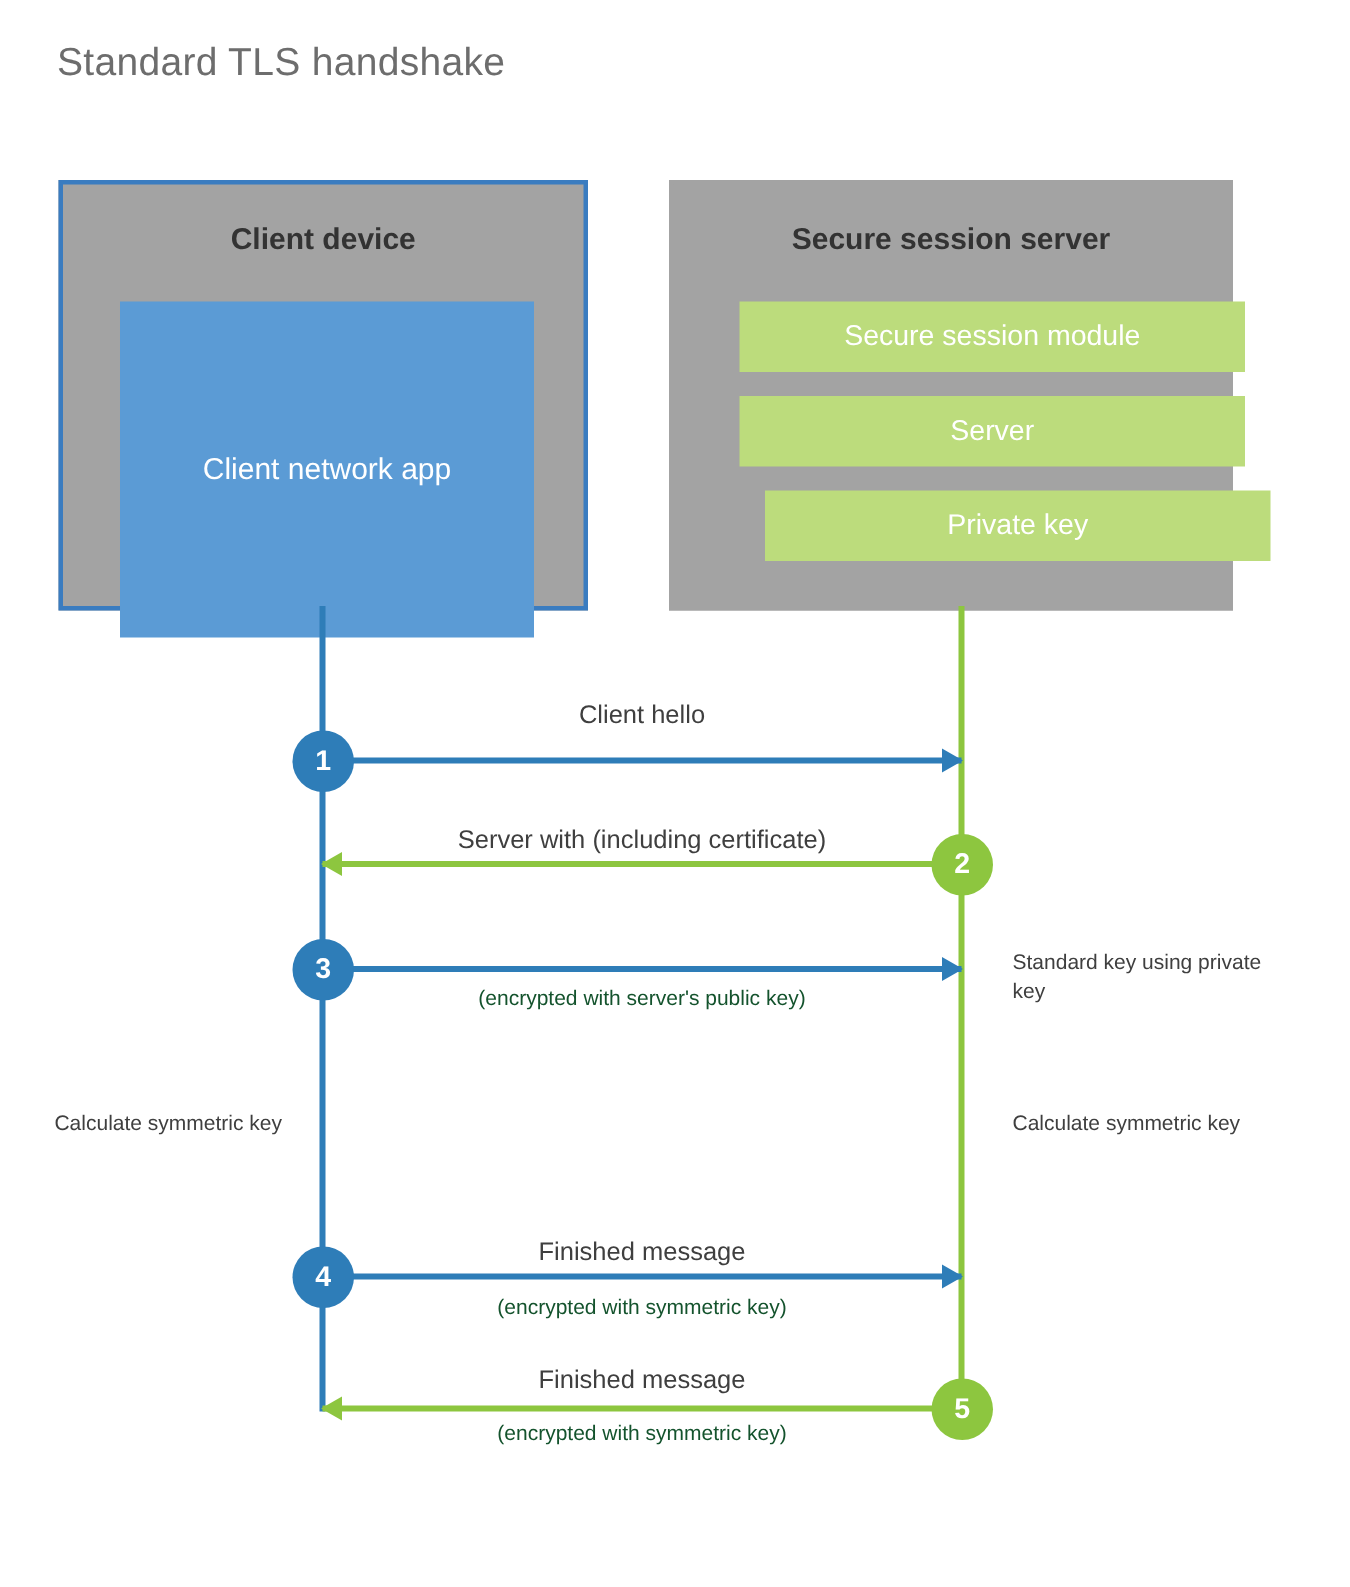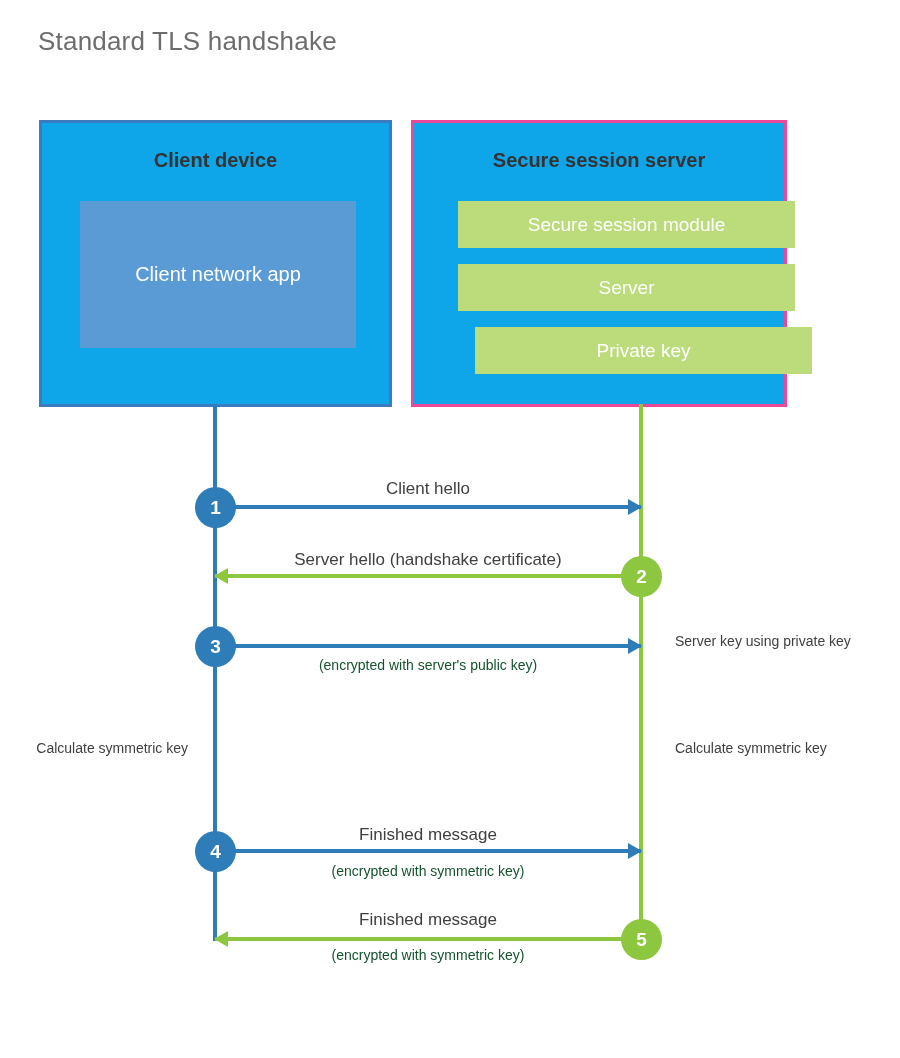--- a/index.html
+++ b/index.html
@@ -29,36 +29,36 @@
     font-size: 26px;
     font-weight: 400;
     color: #6d6d6d;
     letter-spacing: 0.2px;
     white-space: nowrap;
   }
 
   
   .entity-box {
     position: absolute;
-    background: #0ea5e9;
+    background: #a3a3a3;
     box-sizing: border-box;
   }
   #client-box {
     left: 39px;
     top: 120px;
     width: 353px;
     height: 287px;
     border: 3px solid #3a7cc0;
   }
   #server-box {
-    left: 411px;
+    left: 446px;
     top: 120px;
     width: 376px;
     height: 287px;
-    border: 3px solid #ec4899;
+    border: 3px solid #a3a3a3;
   }
   .entity-title {
     position: absolute;
     left: 0;
     right: 0;
     top: 26px;
     text-align: center;
     font-size: 20px;
     font-weight: bold;
     color: #333333;
@@ -71,21 +71,21 @@
     align-items: center;
     justify-content: center;
     text-align: center;
     color: #ffffff;
     line-height: 1.25;
   }
   #client-app-block {
     left: 38px;
     top: 78px;
     width: 276px;
-    height: 147px;
+    height: 224px;
     background: #5b9bd5;
     font-size: 20px;
   }
   .server-block {
     left: 44px;
     width: 337px;
     height: 47px;
     background: #bcdc7c;
     font-size: 19px;
   }
@@ -181,21 +181,21 @@
     line-height: 1.3;
   }
   .arrow-sublabel {
     position: absolute;
     text-align: center;
     font-size: 14px;
     color: #14532d;
     white-space: nowrap;
     line-height: 1.3;
   }
-  #label-1 { left: 215px; top: 478px; width: 426px; }
+  #label-1 { left: 215px; top: 466px; width: 426px; }
   #label-2 { left: 215px; top: 549px; width: 426px; }
   #label-3 { left: 215px; top: 619px; width: 426px; }
   #sublabel-3 { left: 215px; top: 656px; width: 426px; }
   #label-4 { left: 215px; top: 824px; width: 426px; }
   #sublabel-4 { left: 215px; top: 862px; width: 426px; }
   #label-5 { left: 215px; top: 909px; width: 426px; }
   #sublabel-5 { left: 215px; top: 946px; width: 426px; }
 
   
   .side-note {
@@ -245,35 +245,35 @@
   <div class="lifeline" id="client-lifeline"></div>
   <div class="lifeline" id="server-lifeline"></div>
 
   <div class="arrow-label" id="label-1">Client hello</div>
   <div class="arrow blue to-right" id="arrow-1">
     <div class="shaft"></div>
     <div class="head"></div>
   </div>
   <div class="step-circle blue" id="step-circle-1">1</div>
 
-  <div class="arrow-label" id="label-2">Server hello (handshake certificate)</div>
+  <div class="arrow-label" id="label-2">Server with (including certificate)</div>
   <div class="arrow green to-left" id="arrow-2">
     <div class="shaft"></div>
     <div class="head"></div>
   </div>
   <div class="step-circle green" id="step-circle-2">2</div>
 
   <div class="arrow blue to-right" id="arrow-3">
     <div class="shaft"></div>
     <div class="head"></div>
   </div>
   <div class="arrow-sublabel" id="sublabel-3">(encrypted with server's public key)</div>
   <div class="step-circle blue" id="step-circle-3">3</div>
 
-  <div class="side-note" id="note-decrypt">Server key using private key</div>
+  <div class="side-note" id="note-decrypt">Standard key using private key</div>
   <div class="side-note" id="note-calc-client">Calculate symmetric key</div>
   <div class="side-note" id="note-calc-server">Calculate symmetric key</div>
 
   <div class="arrow-label" id="label-4">Finished message</div>
   <div class="arrow blue to-right" id="arrow-4">
     <div class="shaft"></div>
     <div class="head"></div>
   </div>
   <div class="arrow-sublabel" id="sublabel-4">(encrypted with symmetric key)</div>
   <div class="step-circle blue" id="step-circle-4">4</div>

